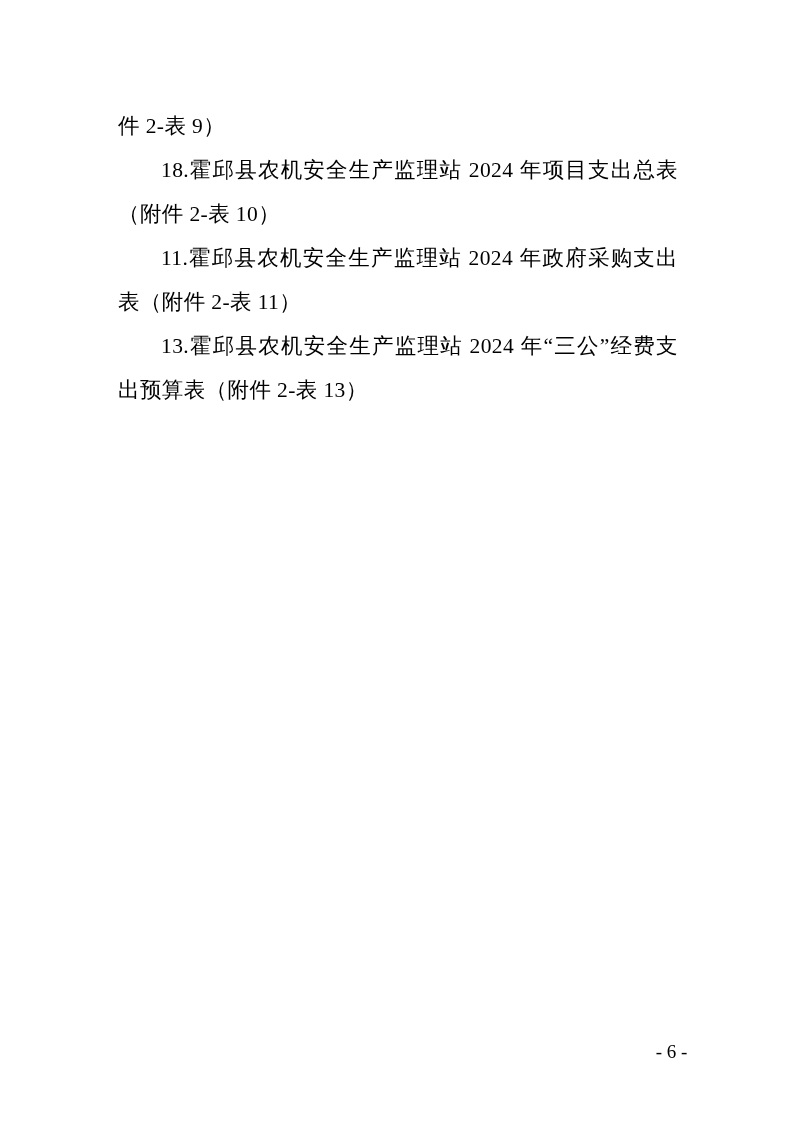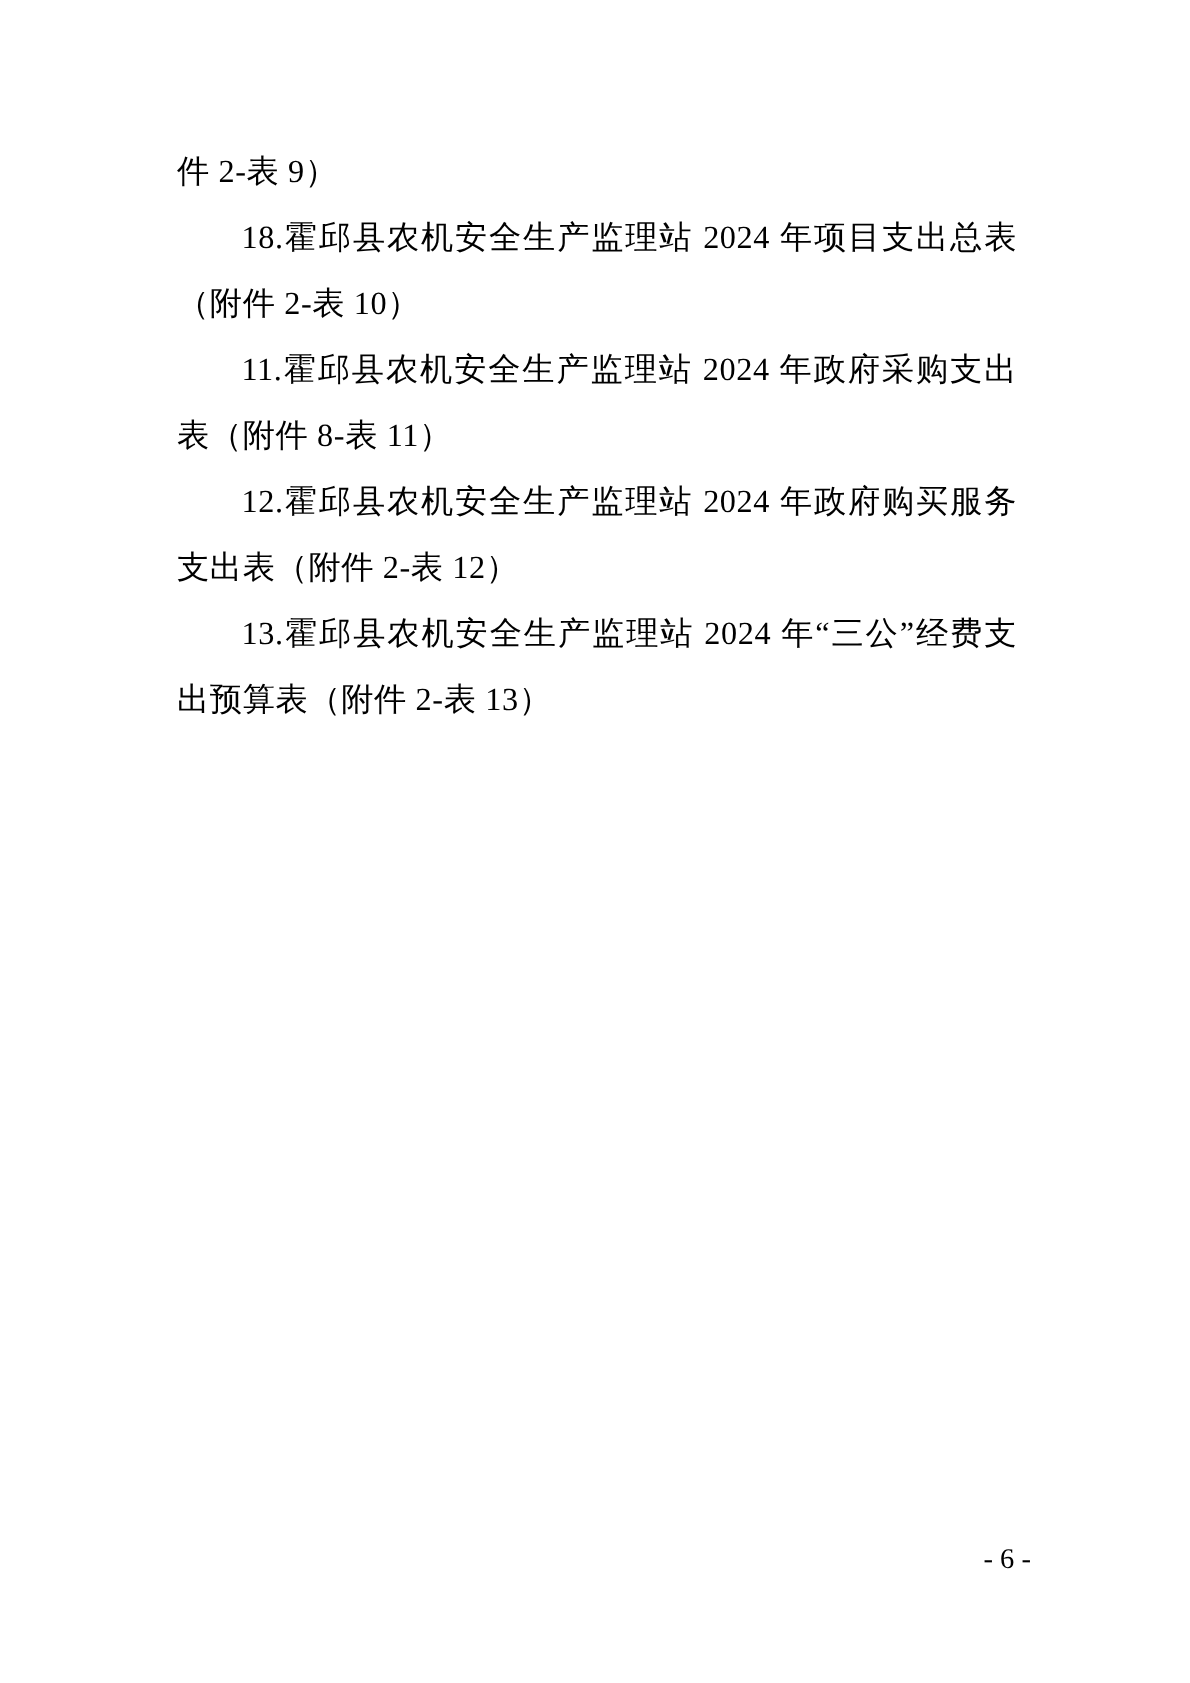--- a/index.html
+++ b/index.html
@@ -11,21 +11,21 @@
     width: 793px;
     height: 1122px;
     position: relative;
     font-family: "Liberation Serif", "DejaVu Serif", serif;
     color: #000000;
     overflow: hidden;
   }
   .page {
     position: absolute;
     left: 0;
-    top: 4px;
+    top: 16px;
     width: 793px;
     height: 788px;
     border-radius: 30px;
   }
   .content {
     position: absolute;
     left: 118px;
     top: 88px;
     width: 560px;
   }
@@ -57,20 +57,19 @@
     margin-left: 550px;
   }
 </style>
 </head>
 <body>
 
 <div class="page">
   <div class="content">
     <p class="para">件 2-表 9）</p>
     <p class="para indent">18.霍邱县农机安全生产监理站 2024 年项目支出总表（附件 2-表 10）</p>
-    <p class="para indent">11.霍邱县农机安全生产监理站 2024 年政府采购支出表（附件 8-表 11）</p>
-    <p class="para indent">12.霍邱县农机安全生产监理站 2024 年政府购买服务支出表（附件 2-表 12）</p>
+    <p class="para indent">11.霍邱县农机安全生产监理站 2024 年政府采购支出表（附件 2-表 11）</p>
     <p class="para indent">13.霍邱县农机安全生产监理站 2024 年“三公”经费支出预算表（附件 2-表 13）</p>
   </div>
   <div class="page-number">
     <span class="pn-inner">- 6 -</span>
   </div>
 </div>
 
 </body></html>

